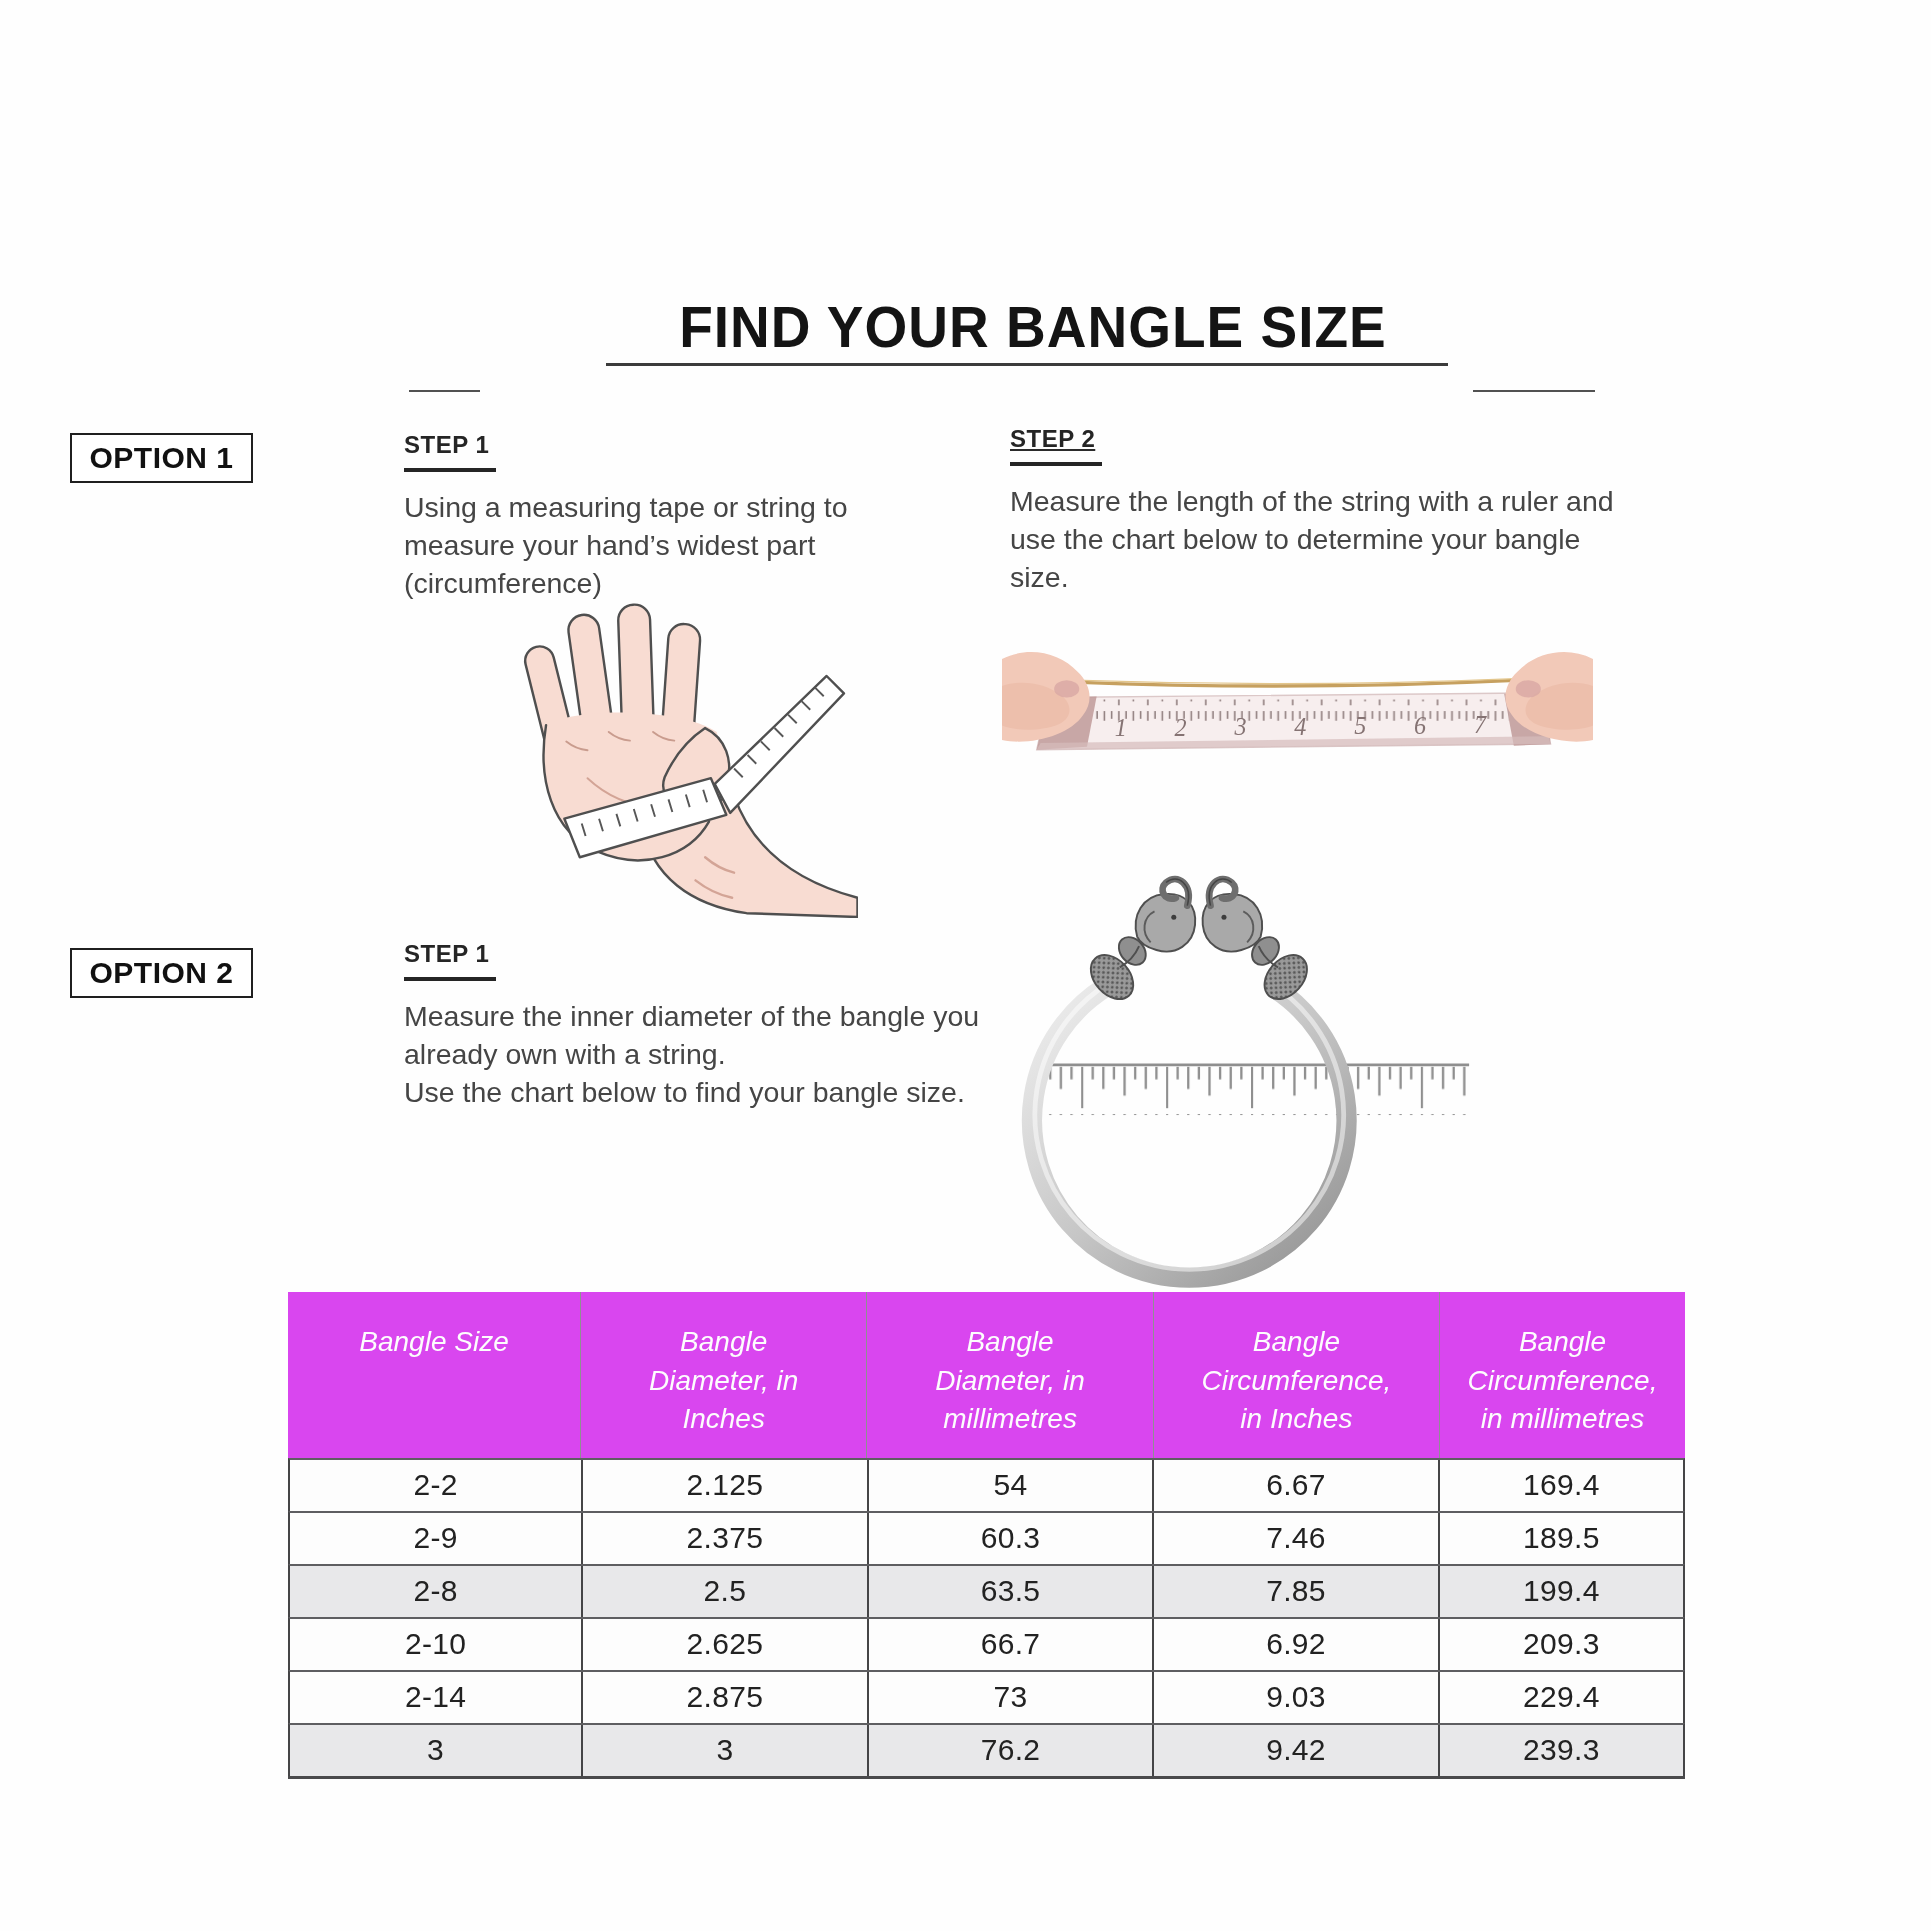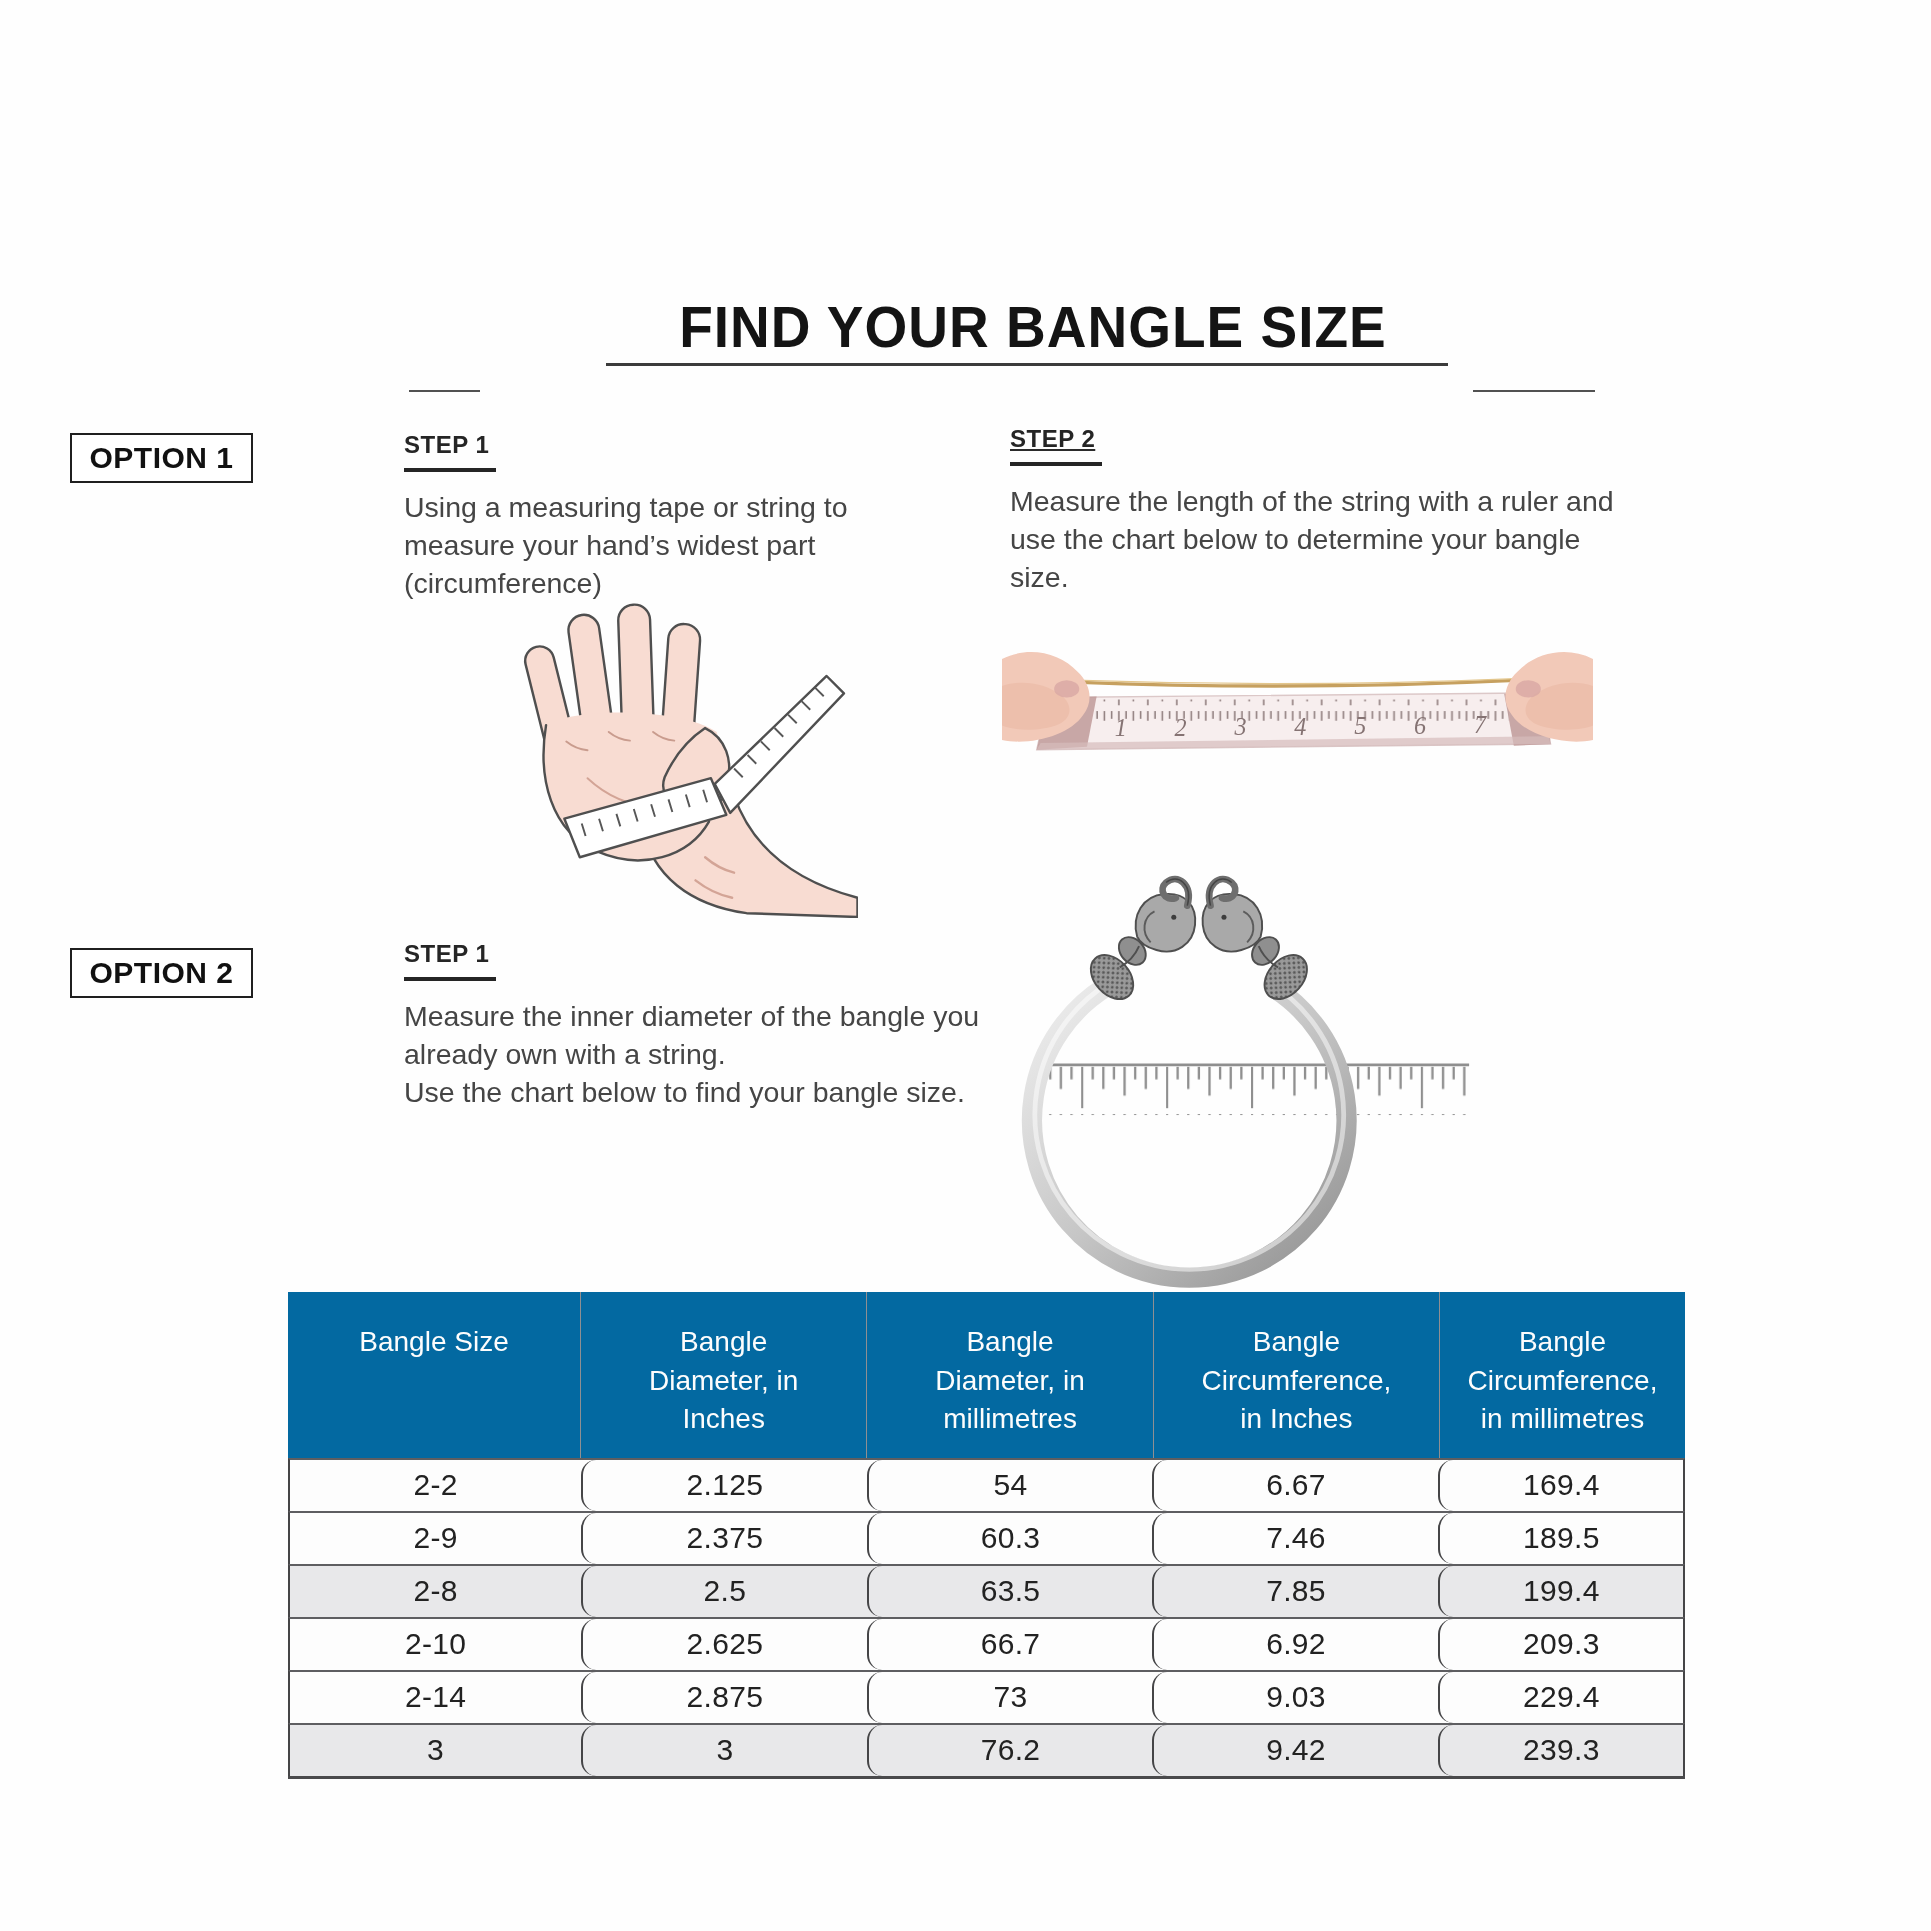--- a/index.html
+++ b/index.html
@@ -38,35 +38,35 @@
   .s2{left:1010px;top:425px;text-decoration:underline;}
   .s2-text{left:1010px;top:483px;width:623px;}
   .s3{left:404px;top:940px;}
   .s3-text{left:404px;top:998px;width:608px;}
   
   .size-table{
     left:288px;top:1292px;width:1397px;
     border-bottom:3.9px solid #4a4a4c;box-sizing:border-box;
   }
   .thead{
-    display:flex;height:166px;background:#0369a1;box-sizing:border-box;
+    display:flex;height:166px;background:#d946ef;box-sizing:border-box;font-style:italic;
   }
   .hcell{
     box-sizing:border-box;padding-top:31px;text-align:center;
     color:#fdfdfd;font-size:28px;line-height:1.38;white-space:pre-line;font-weight:400;
   }
   .hcell + .hcell{border-left:1px solid #8f8f92;}
   .trow{
     display:flex;height:53px;background:#fdfdfd;box-sizing:border-box;
     border-top:2.9px solid #5e5e61;
   }
   .trow.alt{background:#e8e8ea;}
   .tcell{
     box-sizing:border-box;text-align:center;line-height:50px;
-    font-size:30px;color:#222;letter-spacing:0.3px;border-radius:15px;
+    font-size:30px;color:#222;letter-spacing:0.3px;
   }
   .tcell + .tcell{border-left:2.9px solid #454547;}
   .trow{border-left:2.9px solid #454547;border-right:2.9px solid #454547;}
   .thead{border-left:none;}
   .c0{width:20.9%;} .c1{width:20.5%;} .c2{width:20.5%;} .c3{width:20.5%;} .c4{width:17.6%;}
   svg{display:block;}
 </style>
 </head>
 <body>
 

